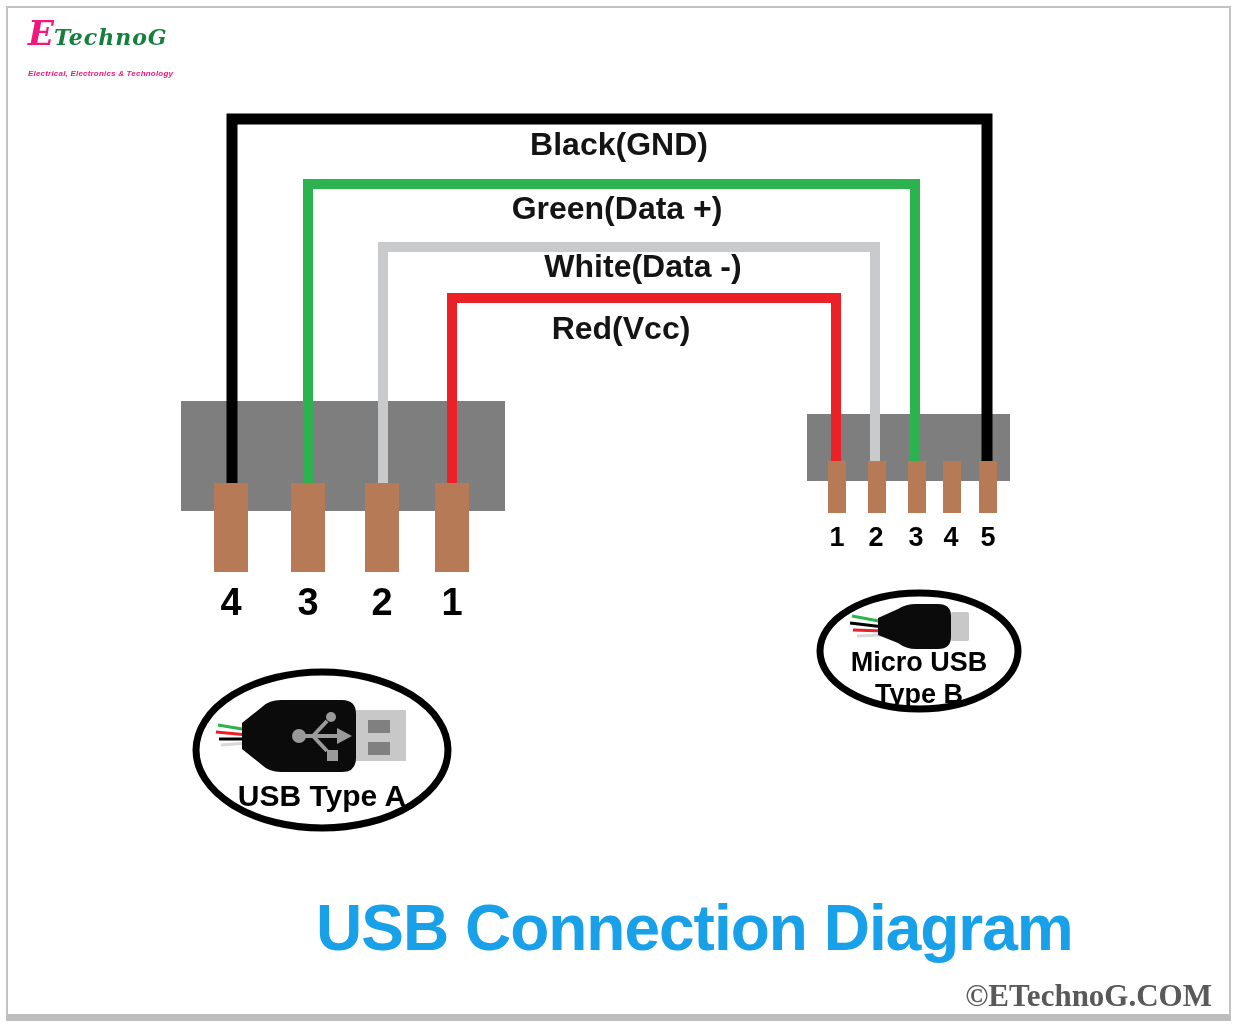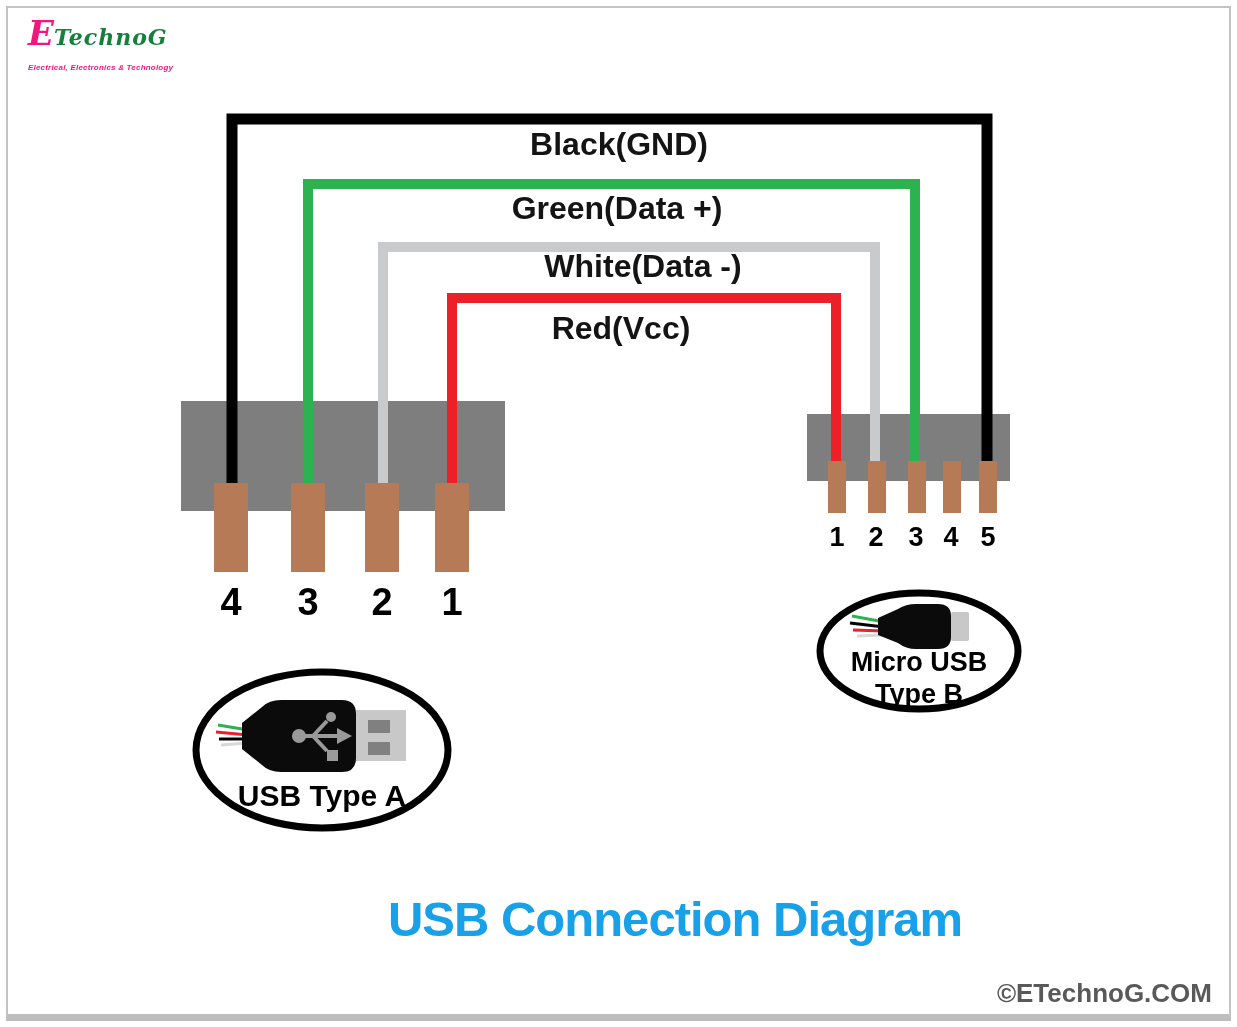--- a/index.html
+++ b/index.html
@@ -32,52 +32,53 @@
     color: #F0187C;
   }
   .logo-rest {
     font-family: "DejaVu Serif", serif;
     font-style: italic; font-weight: bold;
     font-size: 22px; line-height: 1;
     color: #15803d;
     letter-spacing: 1px;
   }
   .logo-tagline {
-    margin-top: 13px;
+    margin-top: 19px;
     font-size: 8px;
     font-style: italic; font-weight: bold;
     color: #F0187C;
     letter-spacing: 0.2px;
     white-space: nowrap;
   }
 
   
   svg.diagram { position: absolute; left: 0; top: 0; }
   .wire { fill: none; stroke-linejoin: miter; stroke-linecap: butt; }
   .wire-label { font: bold 32px "Liberation Sans", sans-serif; fill: #141414; text-anchor: middle; }
   .pin-num-a  { font: bold 38px "Liberation Sans", sans-serif; fill: #000000; text-anchor: middle; }
   .pin-num-b  { font: bold 27px "Liberation Sans", sans-serif; fill: #000000; text-anchor: middle; }
   .callout-a  { font: bold 30px "Liberation Sans", sans-serif; fill: #000000; text-anchor: middle; }
   .callout-b  { font: bold 27px "Liberation Sans", sans-serif; fill: #000000; text-anchor: middle; }
 
   
   .title {
     position: absolute;
-    left: 330px; top: 891px; width: 690px;
+    left: 316px; top: 891px; width: 690px;
     text-align: center;
-    font-size: 49px; font-weight: bold;
+    font-size: 64px; font-weight: bold;
     color: #18A0E8;
     letter-spacing: -1px;
     white-space: nowrap;
   }
   .copyright {
     position: absolute;
     right: 25px; top: 978px;
-    font-size: 26px; font-weight: bold;
+    font-size: 31px; font-weight: bold;
     color: #595959;
+    font-family: Liberation Serif, serif;
   }
 </style>
 </head>
 <body>
 
 <div class="page">
 
   <div class="border-frame"></div>
 
   <div class="logo">

